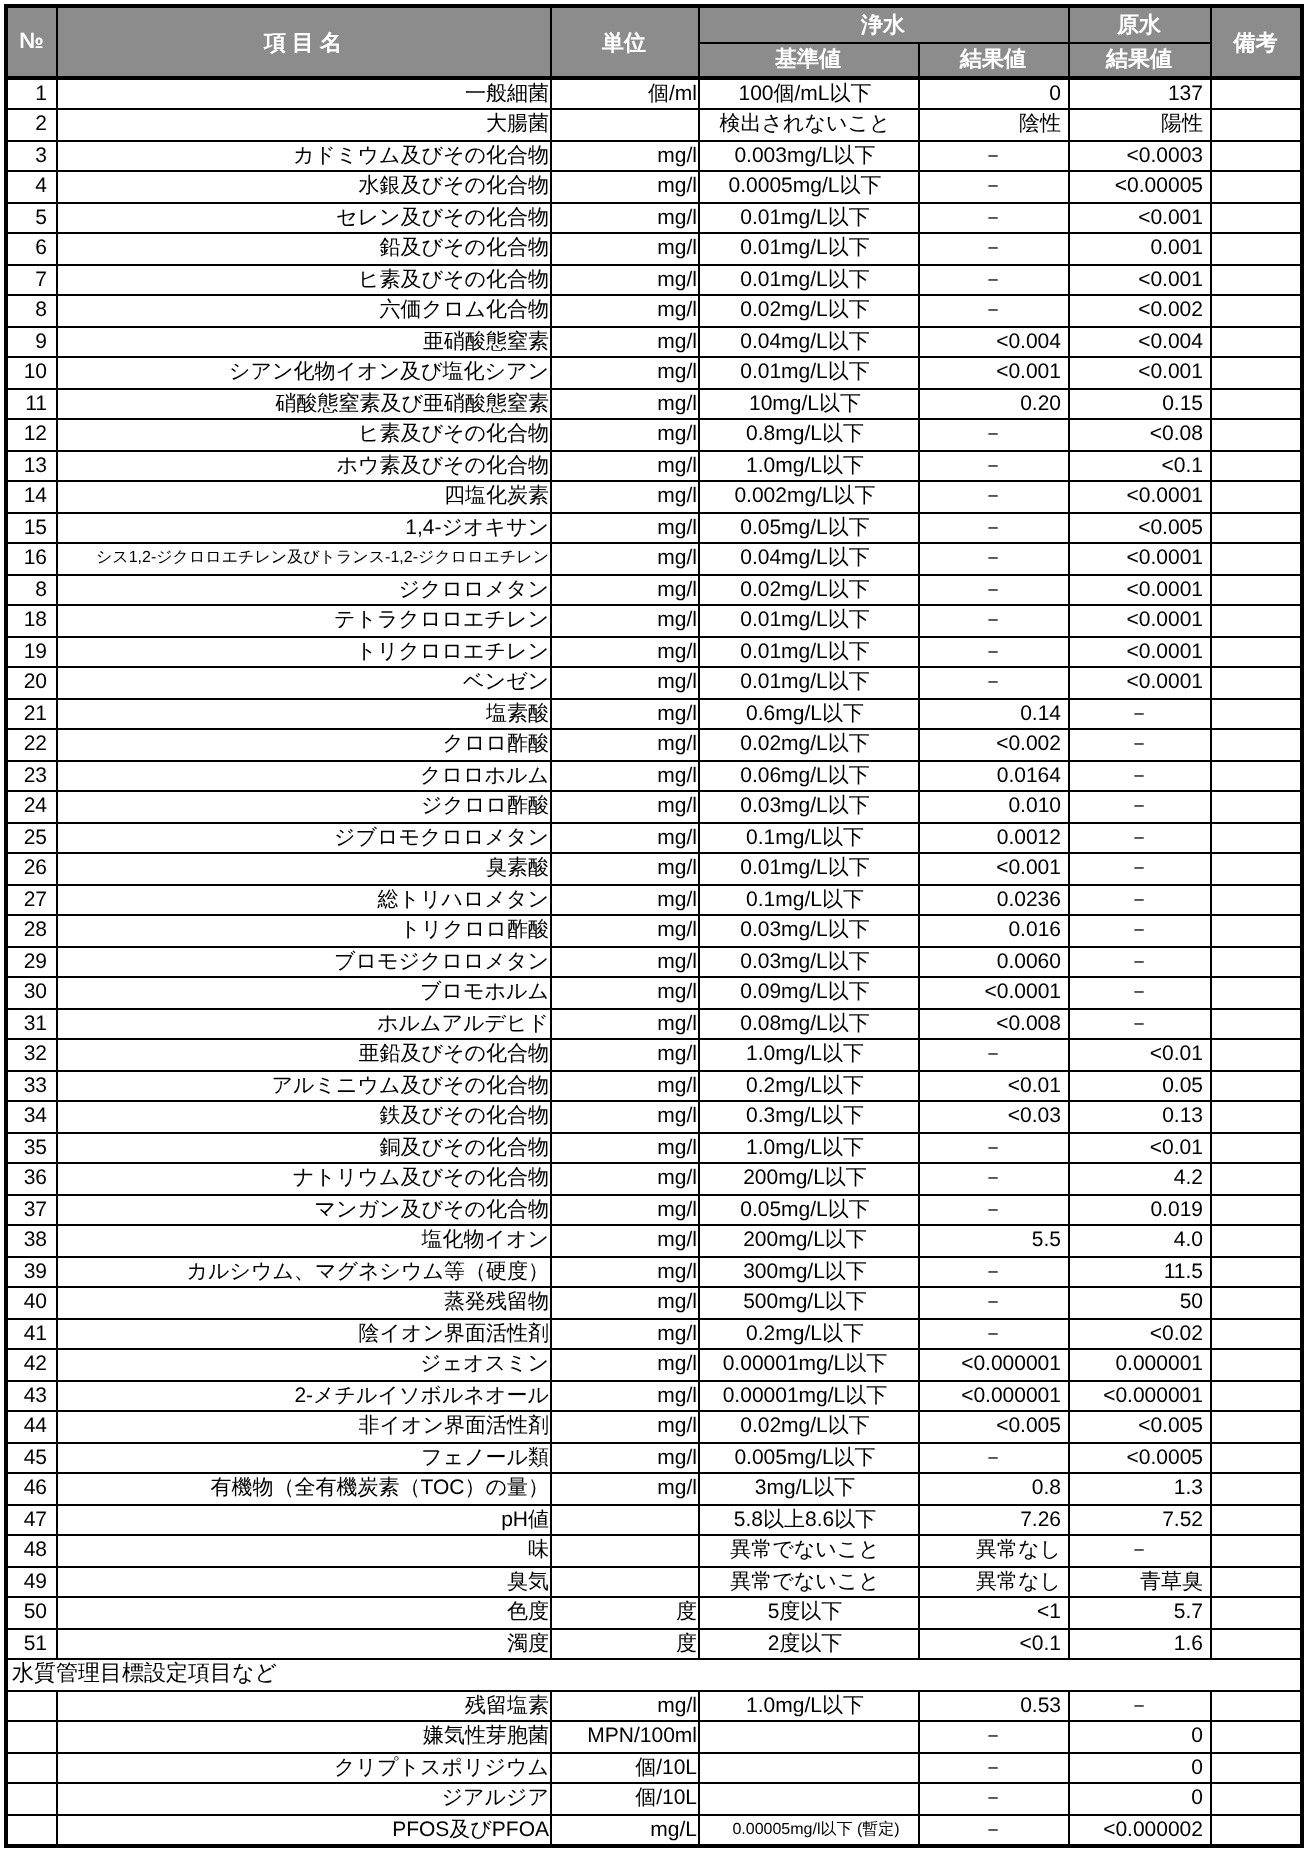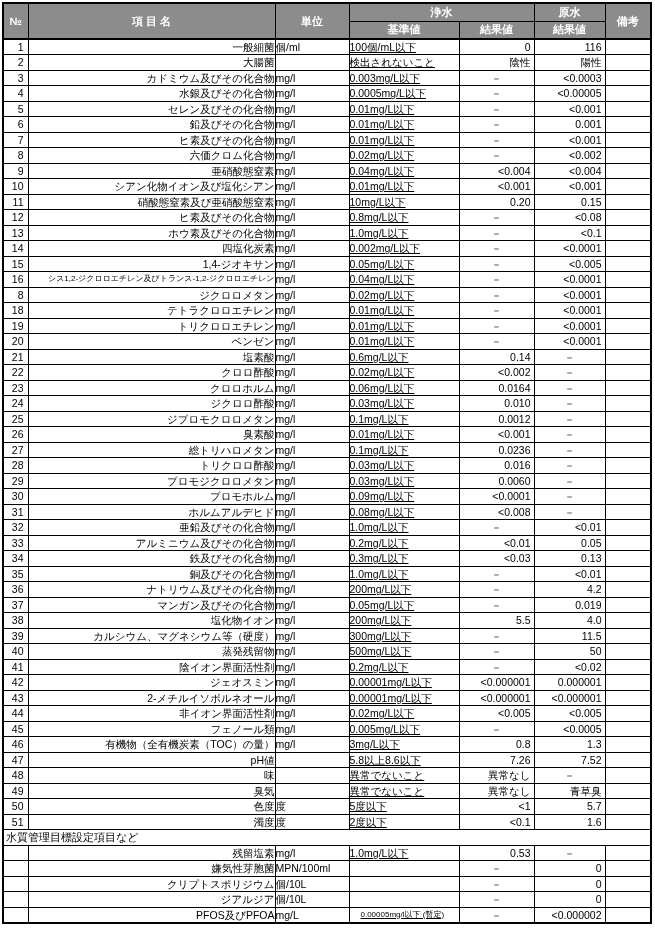--- a/index.html
+++ b/index.html
@@ -7,22 +7,22 @@
   .sheet{width:655px;height:931px;box-sizing:border-box;padding:2px 0 0 2px;background:#fff;}
   table{border-collapse:collapse;border:2px solid #000;table-layout:fixed;width:648px;}
   col.c-no{width:25px;} col.c-item{width:247px;} col.c-unit{width:74px;}
   col.c-std{width:110px;} col.c-res1{width:75px;} col.c-res2{width:71px;} col.c-rem{width:46px;}
   th,td{border:1px solid #000;padding:0;overflow:hidden;white-space:nowrap;box-sizing:border-box;}
   thead{border-bottom:2px solid #000;}
   thead th{background:#8c8c8c;color:#fff;font-size:11px;font-weight:bold;height:18px;text-align:center;}
   td{height:15.5px;font-size:10.5px;line-height:14px;vertical-align:middle;}
   .td-no{text-align:right;padding-right:4px;}
   .td-item{text-align:right;padding-left:3px;}
-  .td-unit{text-align:left;}
-  .td-standard{text-align:left;padding-right:3px;text-decoration:underline;}
+  .td-unit{text-align:right;}
+  .td-standard{text-align:center;padding-right:3px;}
   .td-result{text-align:right;padding-right:3px;}
   .dash{text-align:center;padding-right:0;}
   .small{font-size:8px;padding-left:11px;}
   .section-title{text-align:left;padding-left:2px;font-size:11px;margin-left:48px;}
 </style>
 </head>
 <body>
 
 <div class="sheet">
   <table>
@@ -50,21 +50,21 @@
         <th>結果値</th>
       </tr>
     </thead>
     <tbody id="table-body">
         <tr>
           <td class="td-no">1</td>
           <td class="td-item">一般細菌</td>
           <td class="td-unit">個/ml</td>
           <td class="td-standard">100個/mL以下</td>
           <td class="td-result">0</td>
-          <td class="td-result">116</td>
+          <td class="td-result">137</td>
           <td class="td-remarks"></td>
         </tr>
         <tr>
           <td class="td-no">2</td>
           <td class="td-item">大腸菌</td>
           <td class="td-unit"></td>
           <td class="td-standard">検出されないこと</td>
           <td class="td-result">陰性</td>
           <td class="td-result">陽性</td>
           <td class="td-remarks"></td>

